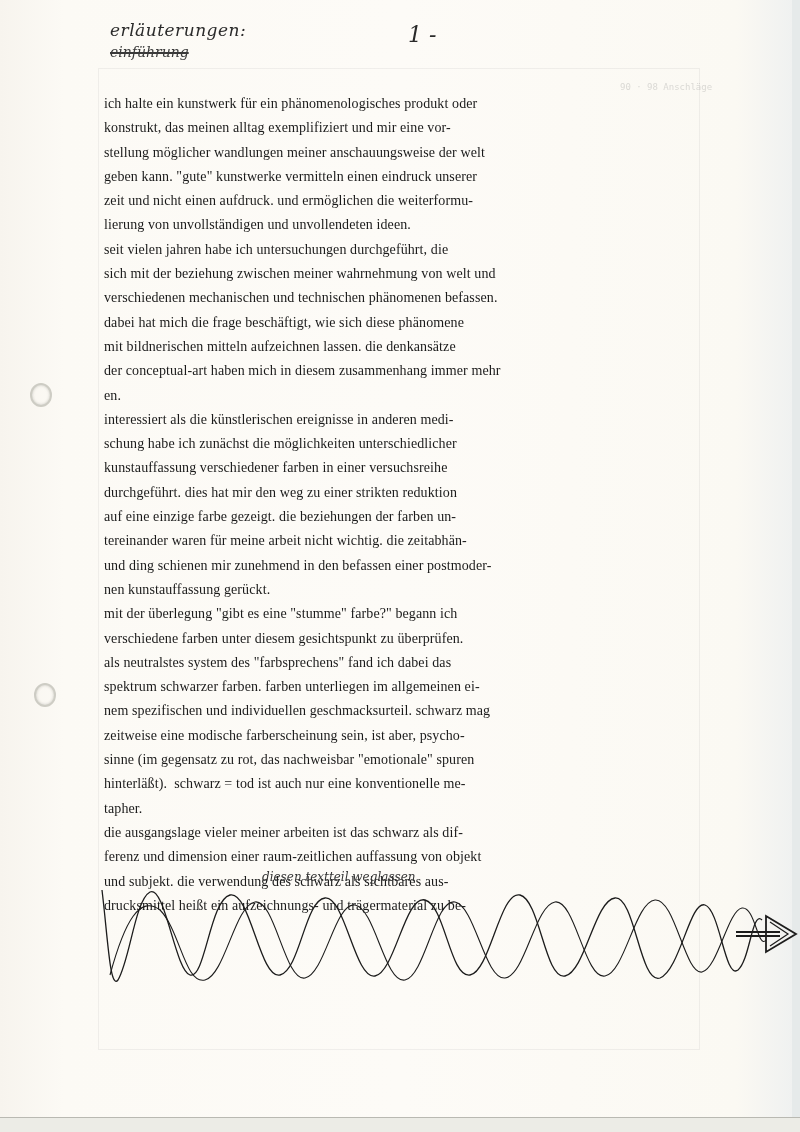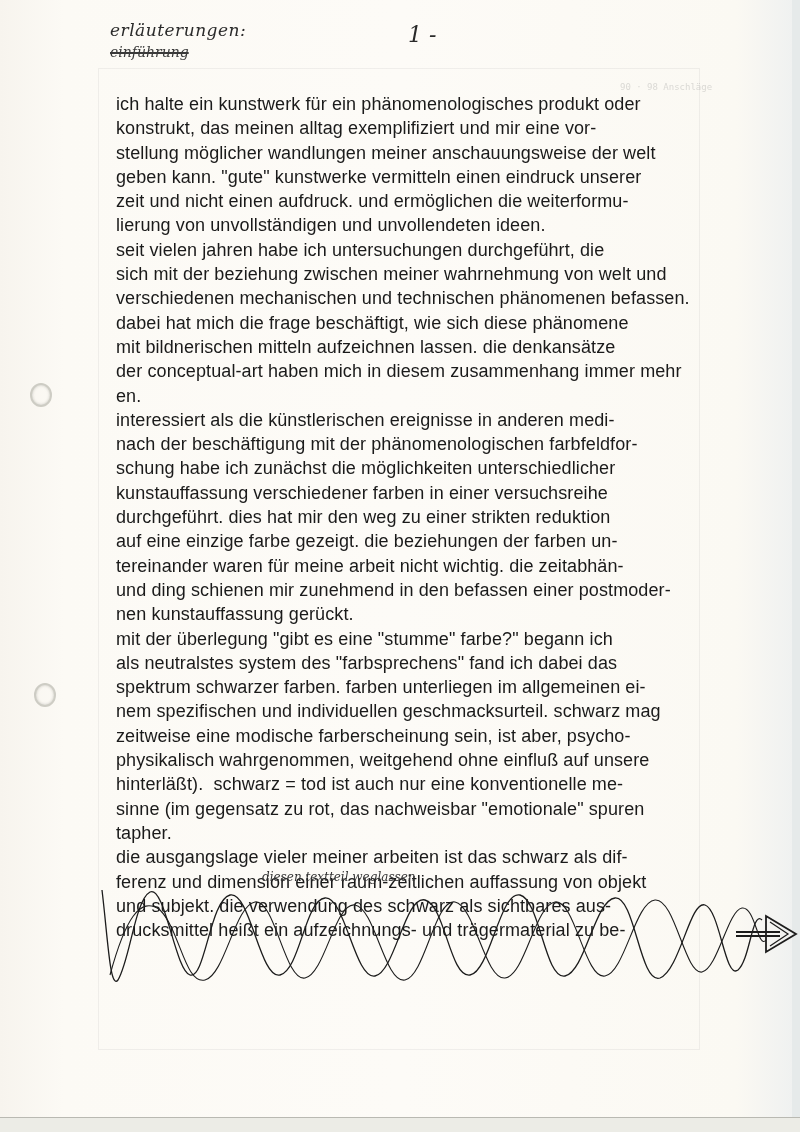--- a/index.html
+++ b/index.html
@@ -50,23 +50,23 @@
       font-family: "DejaVu Serif", serif; font-style: italic;
       font-size: 14px; color: #3a3a3a;
       text-decoration: line-through; text-decoration-thickness: 2px;
     }
     .page-number {
       position: absolute; left: 408px; top: 22px;
       font-family: "DejaVu Serif", serif; font-style: italic;
       font-size: 22px; color: #2a2a2a;
     }
     .body-text {
-      position: absolute; left: 116px; top: 92px; width: 640px;
-      font-family: Liberation Sans, sans-serif;
-      font-size: 18px; line-height: 24.3px;
+      position: absolute; left: 104px; top: 92px; width: 640px;
+      font-family: Liberation Serif, serif;
+      font-size: 14px; line-height: 24.3px;
       color: #1a1a1a; letter-spacing: 0.1px;
     }
     .body-text .line { white-space: pre; height: 24.3px; }
     .margin-note {
       position: absolute; left: 262px; top: 870px;
       font-family: "DejaVu Serif", serif; font-style: italic;
       font-size: 12px; color: #333;
     }
     .scribble {
       position: absolute; left: 90px; top: 880px; width: 710px; height: 120px;
@@ -103,38 +103,37 @@
       <div class="line">seit vielen jahren habe ich untersuchungen durchgeführt, die</div>
       <div class="line">sich mit der beziehung zwischen meiner wahrnehmung von welt und</div>
       <div class="line">verschiedenen mechanischen und technischen phänomenen befassen.</div>
       <div class="line">dabei hat mich die frage beschäftigt, wie sich diese phänomene</div>
       <div class="line">mit bildnerischen mitteln aufzeichnen lassen. die denkansätze</div>
       <div class="line">der conceptual-art haben mich in diesem zusammenhang immer mehr</div>
       <div class="line">en.</div>
       <div class="line">interessiert als die künstlerischen ereignisse in anderen medi-</div>
     </div>
     <div>
-      <div class="line">nach der beschäftigung mit der phänomenologischen farbfeldfor-</div>
       <div class="line">schung habe ich zunächst die möglichkeiten unterschiedlicher</div>
       <div class="line">kunstauffassung verschiedener farben in einer versuchsreihe</div>
       <div class="line">durchgeführt. dies hat mir den weg zu einer strikten reduktion</div>
       <div class="line">auf eine einzige farbe gezeigt. die beziehungen der farben un-</div>
       <div class="line">tereinander waren für meine arbeit nicht wichtig. die zeitabhän-</div>
       <div class="line">und ding schienen mir zunehmend in den befassen einer postmoder-</div>
       <div class="line">nen kunstauffassung gerückt.</div>
     </div>
     <div>
       <div class="line">mit der überlegung "gibt es eine "stumme" farbe?" begann ich</div>
+      <div class="line">verschiedene farben unter diesem gesichtspunkt zu überprüfen.</div>
       <div class="line">als neutralstes system des "farbsprechens" fand ich dabei das</div>
       <div class="line">spektrum schwarzer farben. farben unterliegen im allgemeinen ei-</div>
       <div class="line">nem spezifischen und individuellen geschmacksurteil. schwarz mag</div>
       <div class="line">zeitweise eine modische farberscheinung sein, ist aber, psycho-</div>
-      <div class="line">physikalisch wahrgenommen, weitgehend ohne einfluß auf unsere</div>
+      <div class="line">sinne (im gegensatz zu rot, das nachweisbar "emotionale" spuren</div>
       <div class="line">hinterläßt).  schwarz = tod ist auch nur eine konventionelle me-</div>
-      <div class="line">sinne (im gegensatz zu rot, das nachweisbar "emotionale" spuren</div>
       <div class="line">tapher.</div>
     </div>
     <div>
       <div class="line">die ausgangslage vieler meiner arbeiten ist das schwarz als dif-</div>
       <div class="line">ferenz und dimension einer raum-zeitlichen auffassung von objekt</div>
       <div class="line">und subjekt. die verwendung des schwarz als sichtbares aus-</div>
       <div class="line">drucksmittel heißt ein aufzeichnungs- und trägermaterial zu be-</div>
     </div>
   </div>
 

